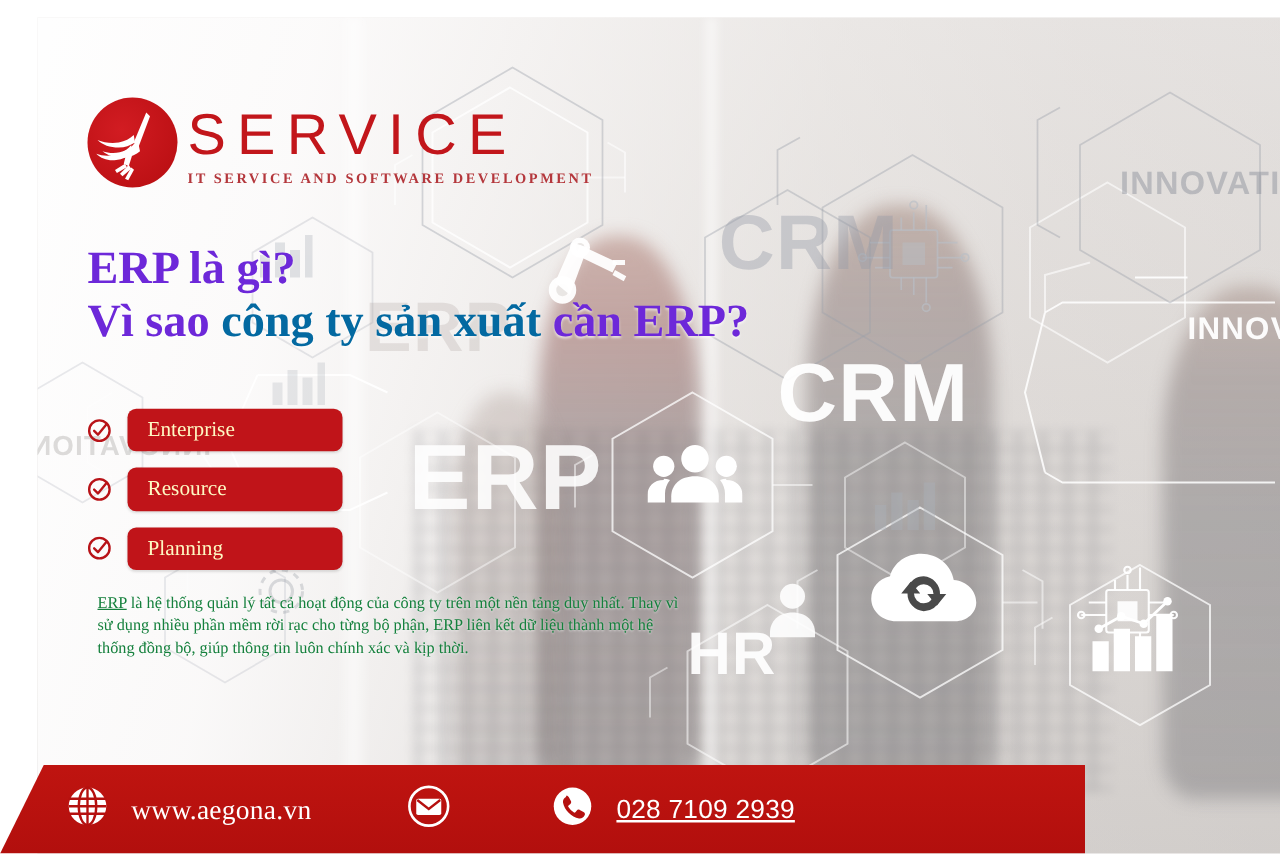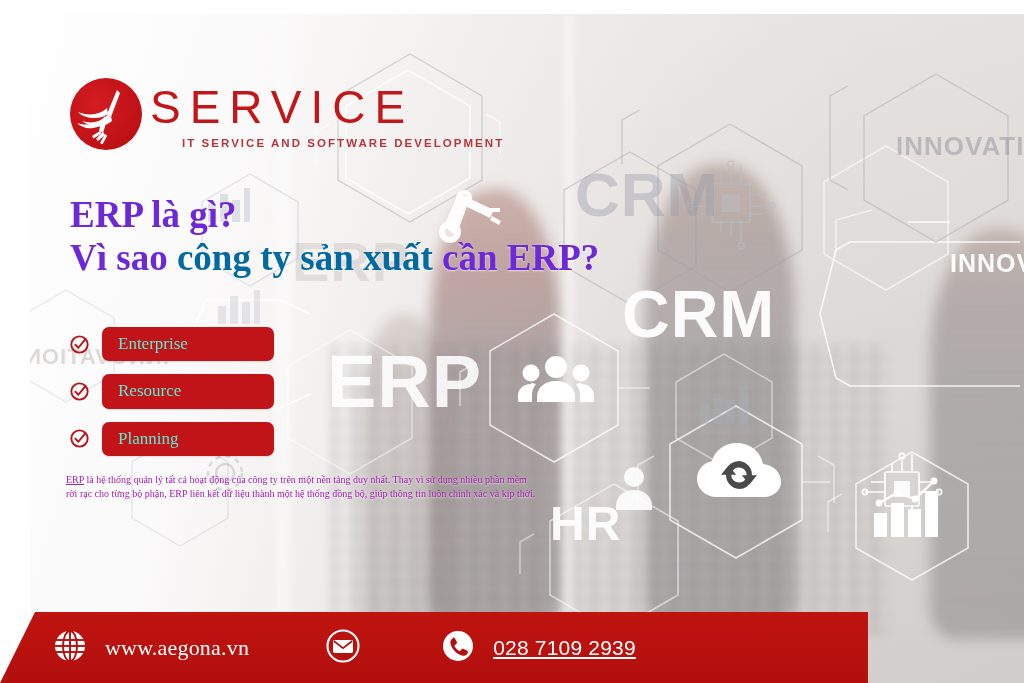--- a/index.html
+++ b/index.html
@@ -74,48 +74,47 @@
   .logo-mark{width:72px;height:72px;border-radius:50%;background:#c8102e;
     background:radial-gradient(circle at 38% 36%,#d21c22 0%,#bc1014 78%);
     position:relative;flex:0 0 auto;}
   .logo-text{margin-left:8px;padding-top:6px;}
   .logo-word{
     font-family:"Liberation Sans", sans-serif;
     font-size:46px;letter-spacing:9px;color:#c2161b;line-height:1;
     font-weight:400;
   }
   .logo-tag{
-    margin-top:7px;font-family:Liberation Sans, sans-serif;
+    margin-top:7px;font-family:Liberation Serif, serif;
     font-size:11.5px;letter-spacing:2.05px;color:#b4373c;font-weight:700;
     white-space:nowrap;
-    margin-left:32px;
   }
 
   
   .headline{position:absolute;left:70px;top:193px;width:600px;}
   .h-line{font-size:37px;font-weight:700;line-height:1.17;white-space:nowrap;
     text-shadow:0 1px 2px rgba(255,255,255,.65);}
   .red{color:#6d28d9;}
   .grey{color:#0369a1;}
 
   
   .pills{position:absolute;left:70px;top:327px;}
   .pill-row{display:flex;align-items:center;margin-bottom:13px;}
   .chk{width:19px;height:19px;flex:0 0 auto;margin-right:13px;}
   .pill{
-    background:#c01419;color:#5eead4;border-radius:7px;
+    background:#c01419;color:#fef9c3;border-radius:7px;
     padding:6px 16px 7px;min-width:140px;
     font-size:17px;line-height:1.25;
     box-shadow:0 1px 2px rgba(0,0,0,.12);
   }
 
   
   .para{
-    position:absolute;left:66px;top:473px;width:470px;
-    font-size:10px;line-height:1.37;color:#a21caf;
+    position:absolute;left:78px;top:473px;width:470px;
+    font-size:13px;line-height:1.37;color:#15803d;
     text-shadow:0 1px 2px rgba(255,255,255,.75);
   }
   .para u{text-decoration:underline;}
 
   
   .footer{
     position:absolute;left:0;bottom:0;width:868px;height:71px;
   }
   .footer-bg{
     position:absolute;inset:0;background:#b5100f;

